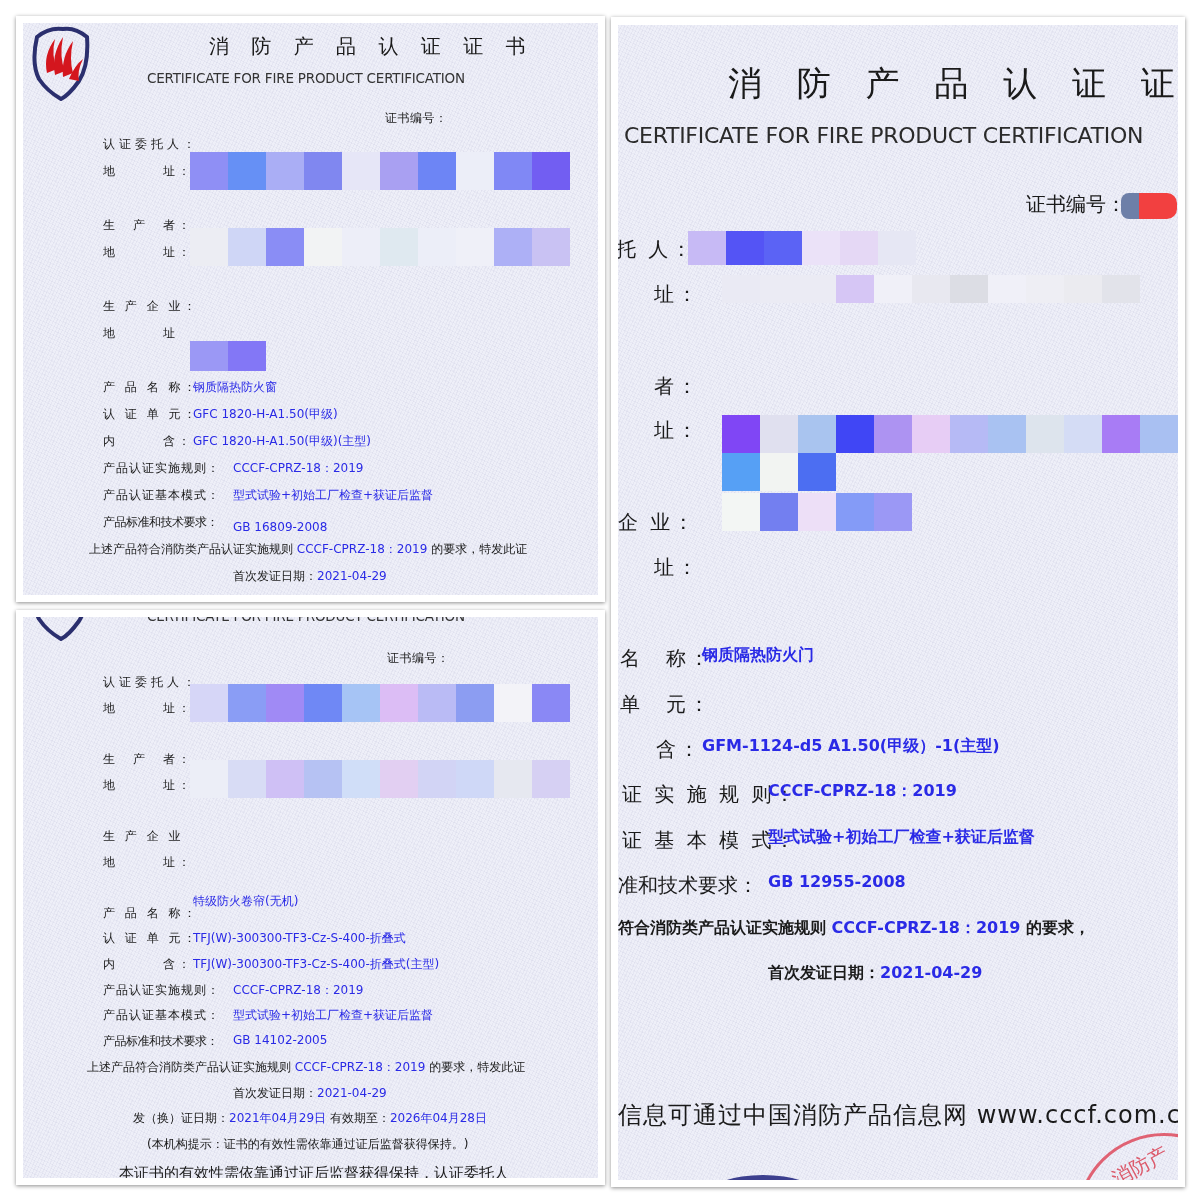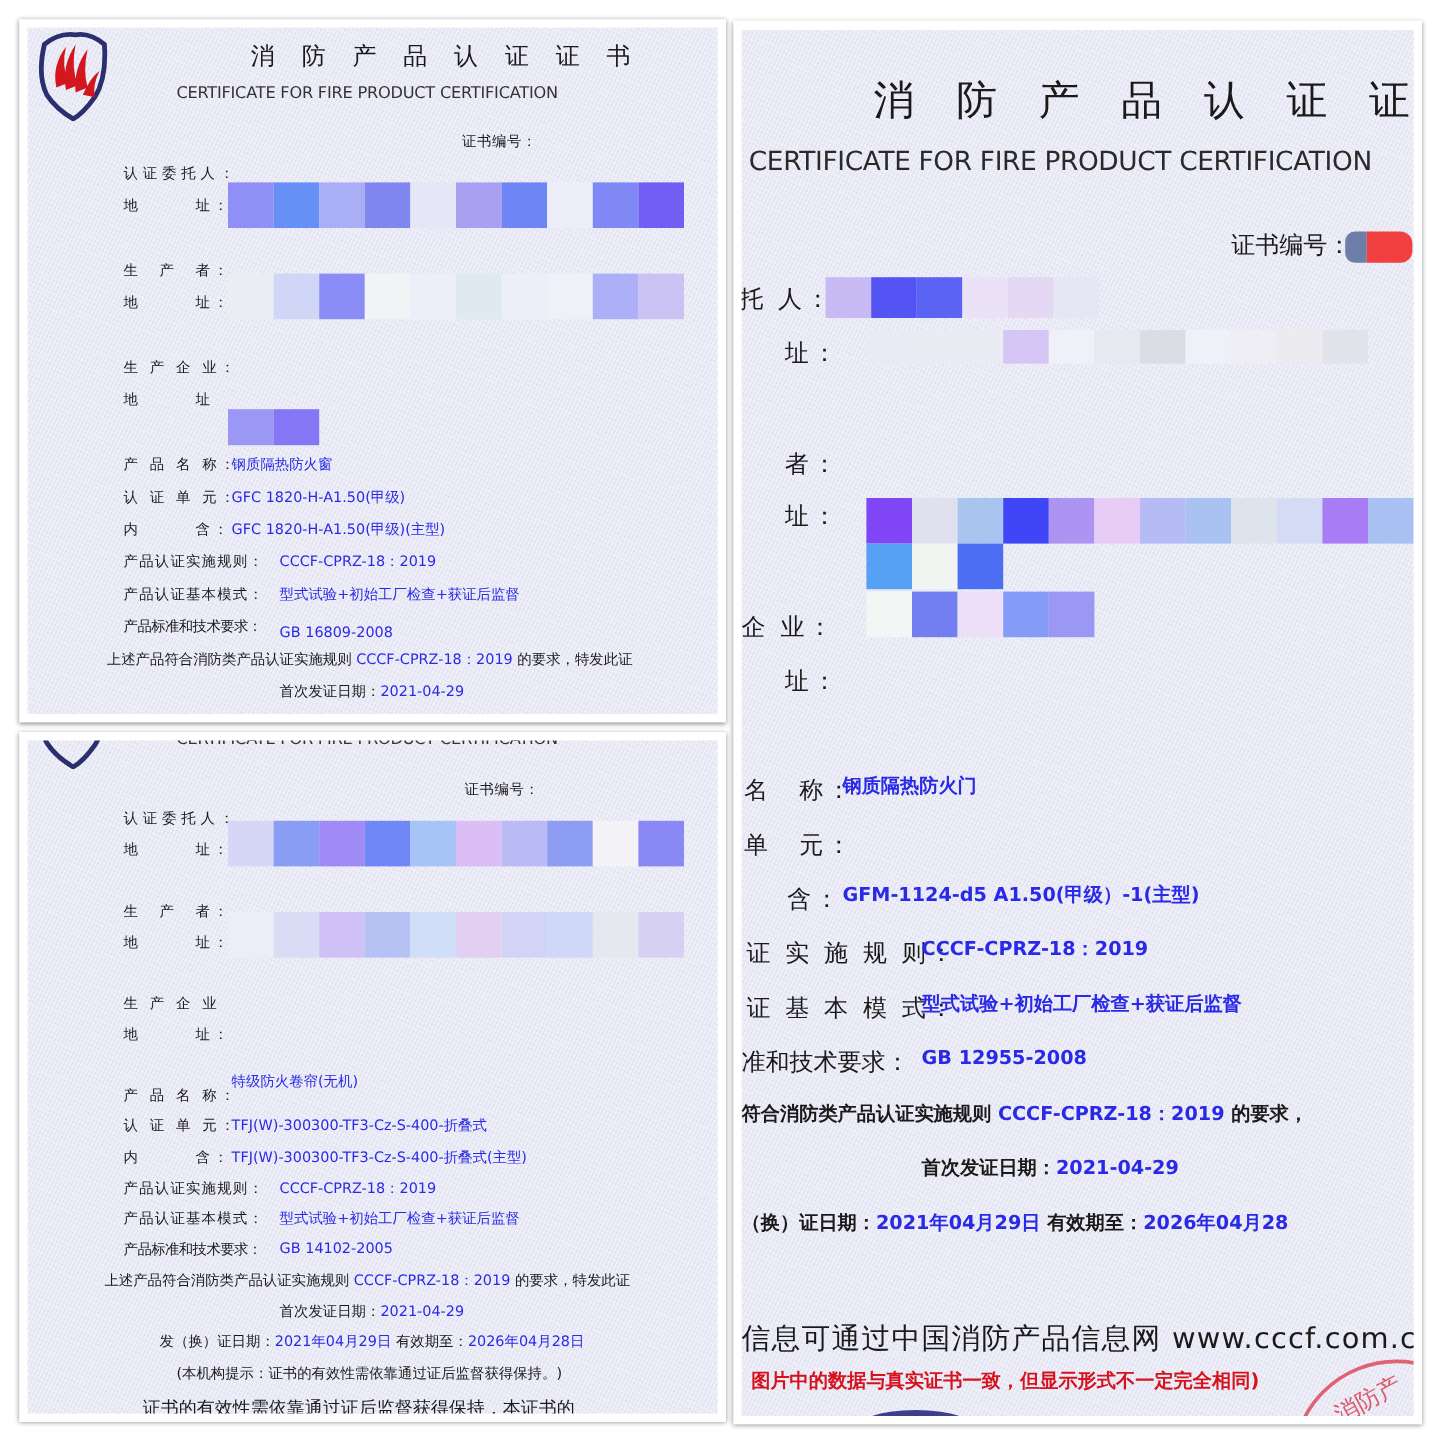--- a/index.html
+++ b/index.html
@@ -184,21 +184,21 @@
     <span>的要求，特发此证</span>
   </div>
   <div class="abs val" style="left:210px;top:468px;">
     <span>首次发证日期：</span><span class="blue">2021-04-29</span>
   </div>
   <div class="abs val" style="left:110px;top:493px;">
     <span>发（换）证日期：</span><span class="blue">2021年04月29日</span>
     <span>有效期至：</span><span class="blue">2026年04月28日</span>
   </div>
   <div class="abs val" style="left:124px;top:519px;">(本机构提示：证书的有效性需依靠通过证后监督获得保持。)</div>
-  <div class="abs" style="left:96px;top:547px;font-size:15px;">证书的有效性需依靠通过证后监督获得保持，本证书的</div>
+  <div class="abs" style="left:96px;top:547px;font-size:15px;">本证书的有效性需依靠通过证后监督获得保持，认证委托人</div>
 </div>
 
 <div class="frame" style="left:611px;top:17px;width:574px;height:1170px;"></div>
 <div class="panel p3" style="left:618px;top:25px;width:560px;height:1155px;">
   <div class="abs title" style="left:110px;top:36px;">消 防 产 品 认 证 证 书</div>
   <div class="abs sub" style="left:6px;top:98px;">CERTIFICATE FOR FIRE PRODUCT CERTIFICATION</div>
   <div class="abs lbl" style="left:408px;top:166px;letter-spacing:0;">证书编号：</div>
   <div class="mosaic" style="left:503px;top:168px;">
     <span style="width:18px;height:26px;background:#6d7fa8;border-radius:8px 0 0 8px;"></span>
     <span style="width:38px;height:26px;background:#f24040;border-radius:0 10px 10px 0;"></span>
@@ -273,22 +273,17 @@
   <div class="abs val blue" style="left:150px;top:847px;">GB 12955-2008</div>
 
   <div class="abs val" style="left:0px;top:893px;">
     <span>符合消防类产品认证实施规则</span>
     <span class="blue">CCCF-CPRZ-18：2019</span>
     <span>的要求，</span>
   </div>
   <div class="abs val" style="left:150px;top:938px;">
     <span>首次发证日期：</span><span class="blue">2021-04-29</span>
   </div>
-  <div class="abs val" style="left:0px;top:984px;">
-    <span>（换）证日期：</span><span class="blue">2021年04月29日</span>
-    <span>有效期至：</span><span class="blue">2026年04月28</span>
-  </div>
   <div class="abs big" style="left:0px;top:1074px;">信息可通过中国消防产品信息网 www.cccf.com.cn</div>
-  <div class="abs red" style="left:8px;top:1116px;font-size:16px;font-weight:bold;">图片中的数据与真实证书一致，但显示形式不一定完全相同)</div>
   <div class="stamp" style="left:458px;top:1108px;width:170px;height:170px;"></div>
   <div class="abs" style="left:492px;top:1128px;font-size:20px;color:rgba(215,40,60,0.75);transform:rotate(-28deg);">消防产</div>
   <div class="abs" style="left:90px;top:1150px;width:110px;height:40px;border-radius:50% 50% 0 0;background:#3c3f8e;"></div>
 </div>
 
 </body></html>

